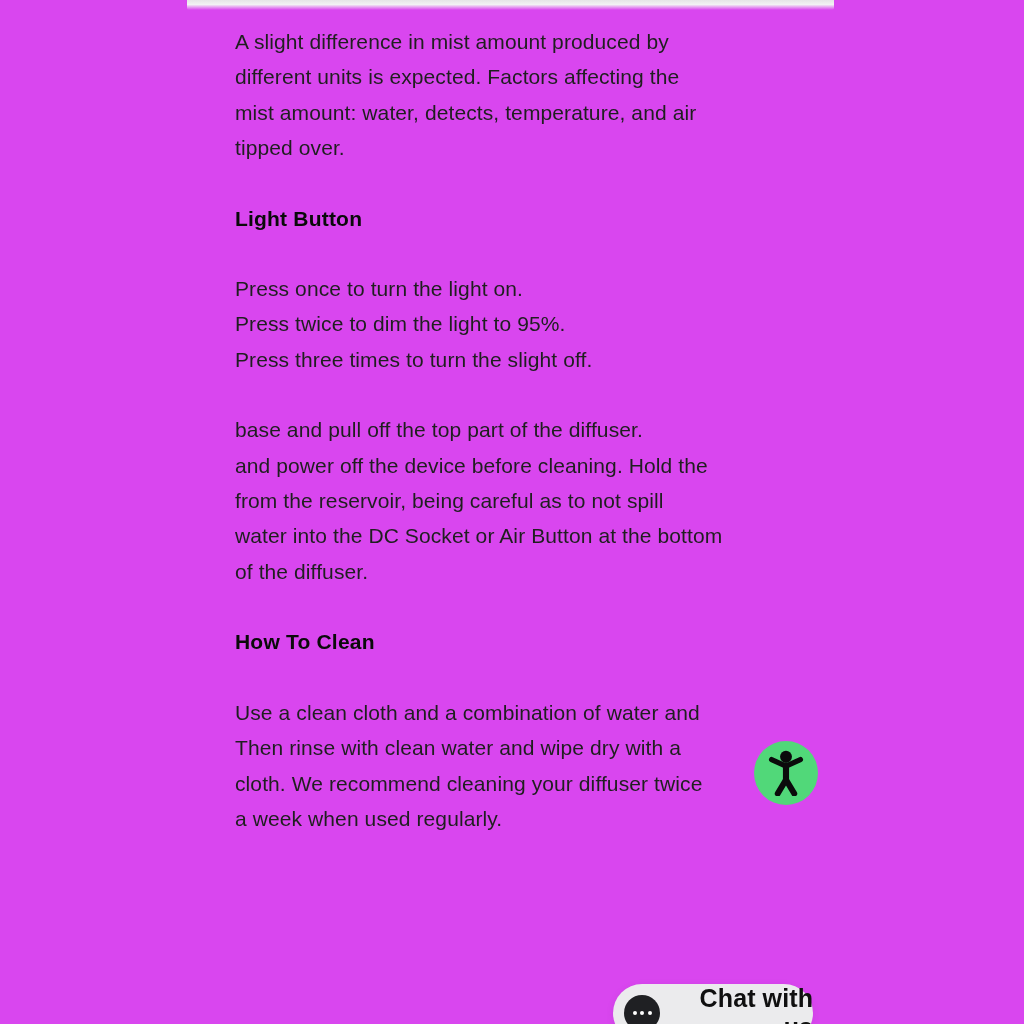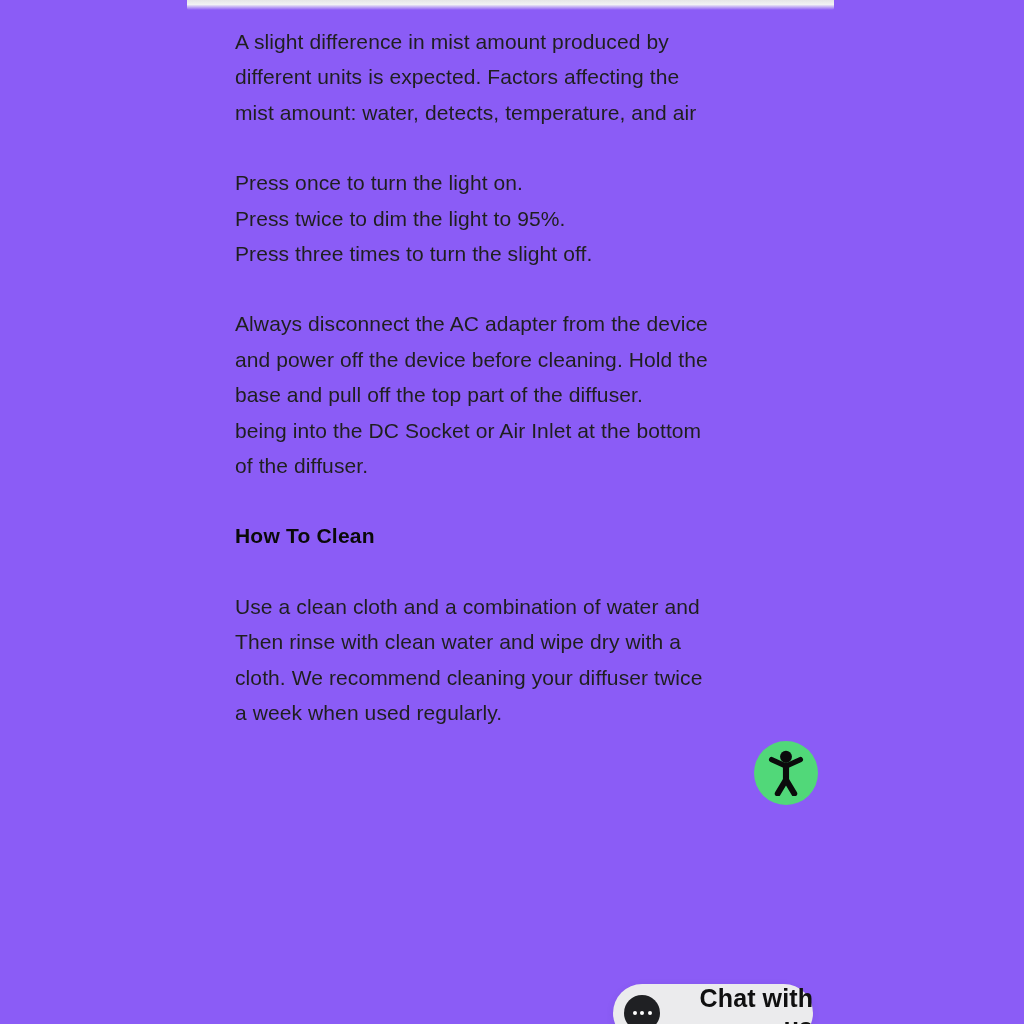--- a/index.html
+++ b/index.html
@@ -7,21 +7,21 @@
     width: 1024px;
     height: 1024px;
     background: #ffffff;
     overflow: hidden;
     font-family: "Liberation Sans", sans-serif;
   }
   .page {
     position: relative;
     width: 1024px;
     height: 1024px;
-    background: #8b5cf6;
+    background: #d946ef;
   }
   
   .top-shadow {
     position: absolute;
     left: 187px;
     top: 0;
     width: 647px;
     height: 10px;
     background: linear-gradient(to bottom, #e5e5e6 0%, #f2f2f3 45%, rgba(255,255,255,0) 100%);
     border-radius: 0 0 2px 2px;
@@ -109,34 +109,36 @@
 <div class="page">
 
   <div class="top-shadow"></div>
 
   <div class="content">
 
     <div class="para">
       <div class="line">A slight difference in mist amount produced by</div>
       <div class="line">different units is expected. Factors affecting the</div>
       <div class="line">mist amount: water, detects, temperature, and air</div>
+      <div class="line">tipped over.</div>
     </div>
 
+    <div class="heading">Light Button</div>
 
     <div class="para">
       <div class="line">Press once to turn the light on.</div>
       <div class="line">Press twice to dim the light to 95%.</div>
       <div class="line">Press three times to turn the slight off.</div>
     </div>
 
     <div class="para">
-      <div class="line">Always disconnect the AC adapter from the device</div>
+      <div class="line">base and pull off the top part of the diffuser.</div>
       <div class="line">and power off the device before cleaning. Hold the</div>
-      <div class="line">base and pull off the top part of the diffuser.</div>
-      <div class="line">being into the DC Socket or Air Inlet at the bottom</div>
+      <div class="line">from the reservoir, being careful as to not spill</div>
+      <div class="line">water into the DC Socket or Air Button at the bottom</div>
       <div class="line">of the diffuser.</div>
     </div>
 
     <div class="heading">How To Clean</div>
 
     <div class="para">
       <div class="line">Use a clean cloth and a combination of water and</div>
       <div class="line">Then rinse with clean water and wipe dry with a</div>
       <div class="line">cloth. We recommend cleaning your diffuser twice</div>
       <div class="line">a week when used regularly.</div>

